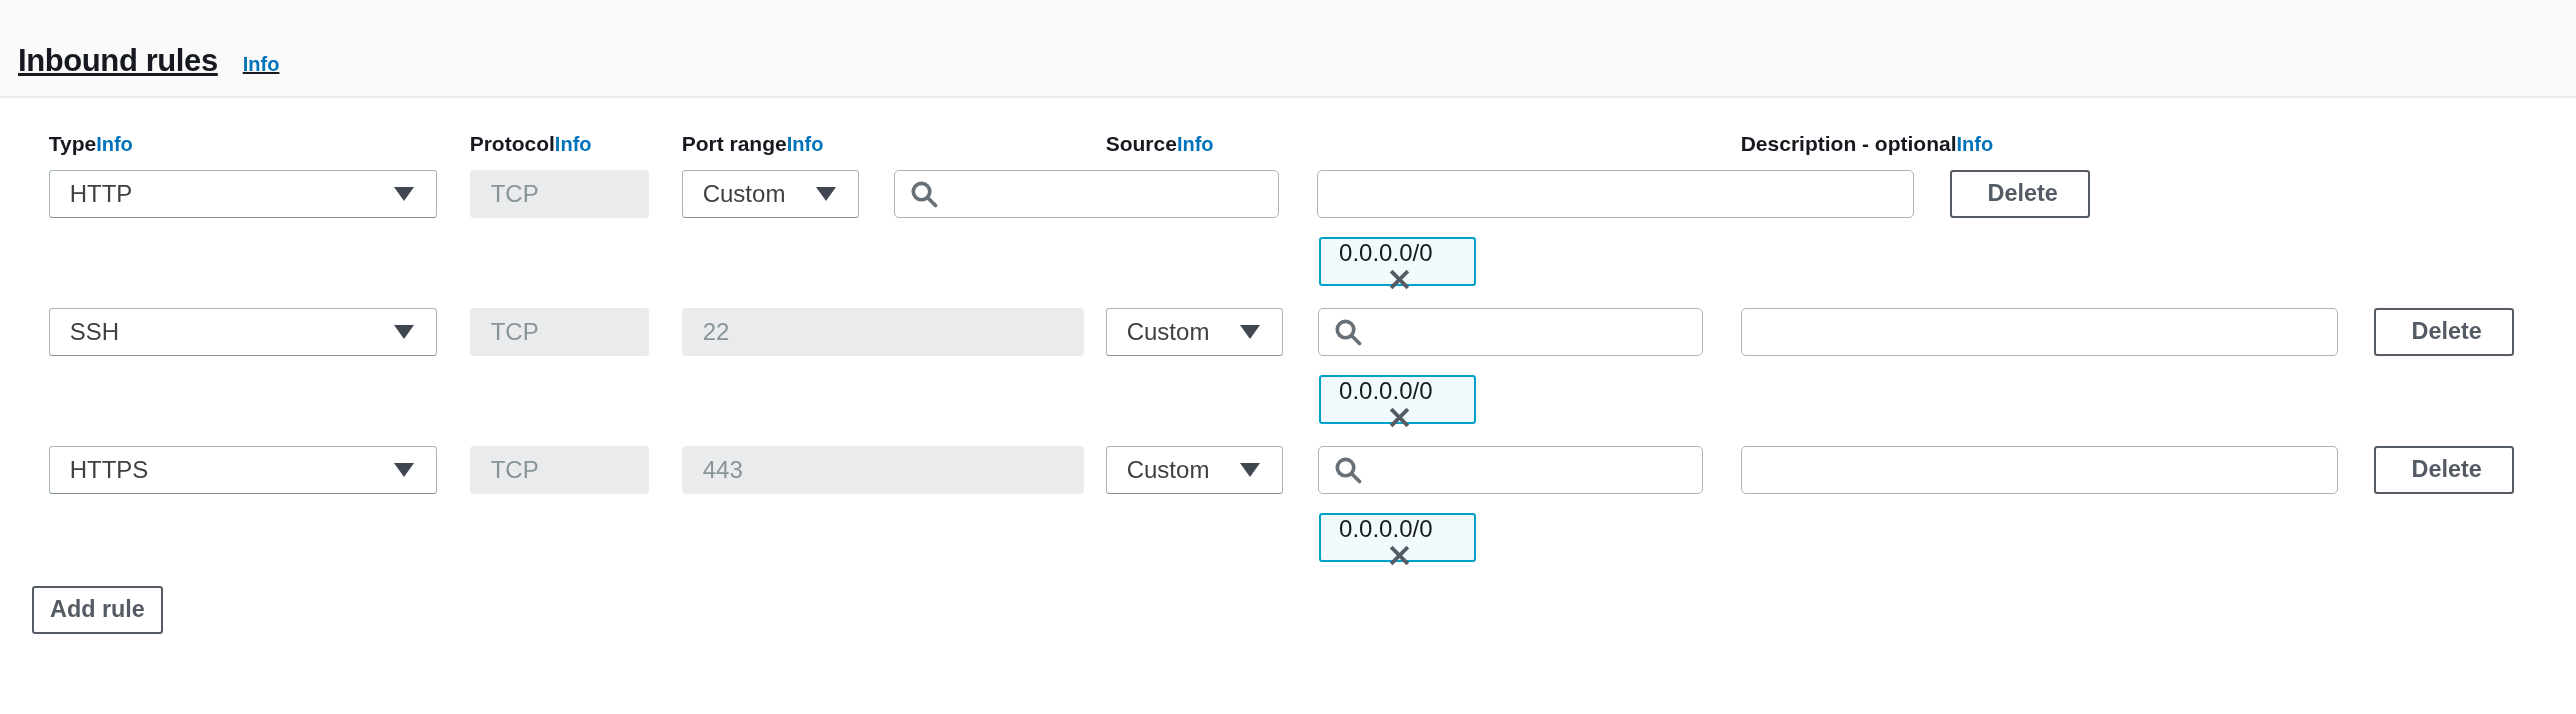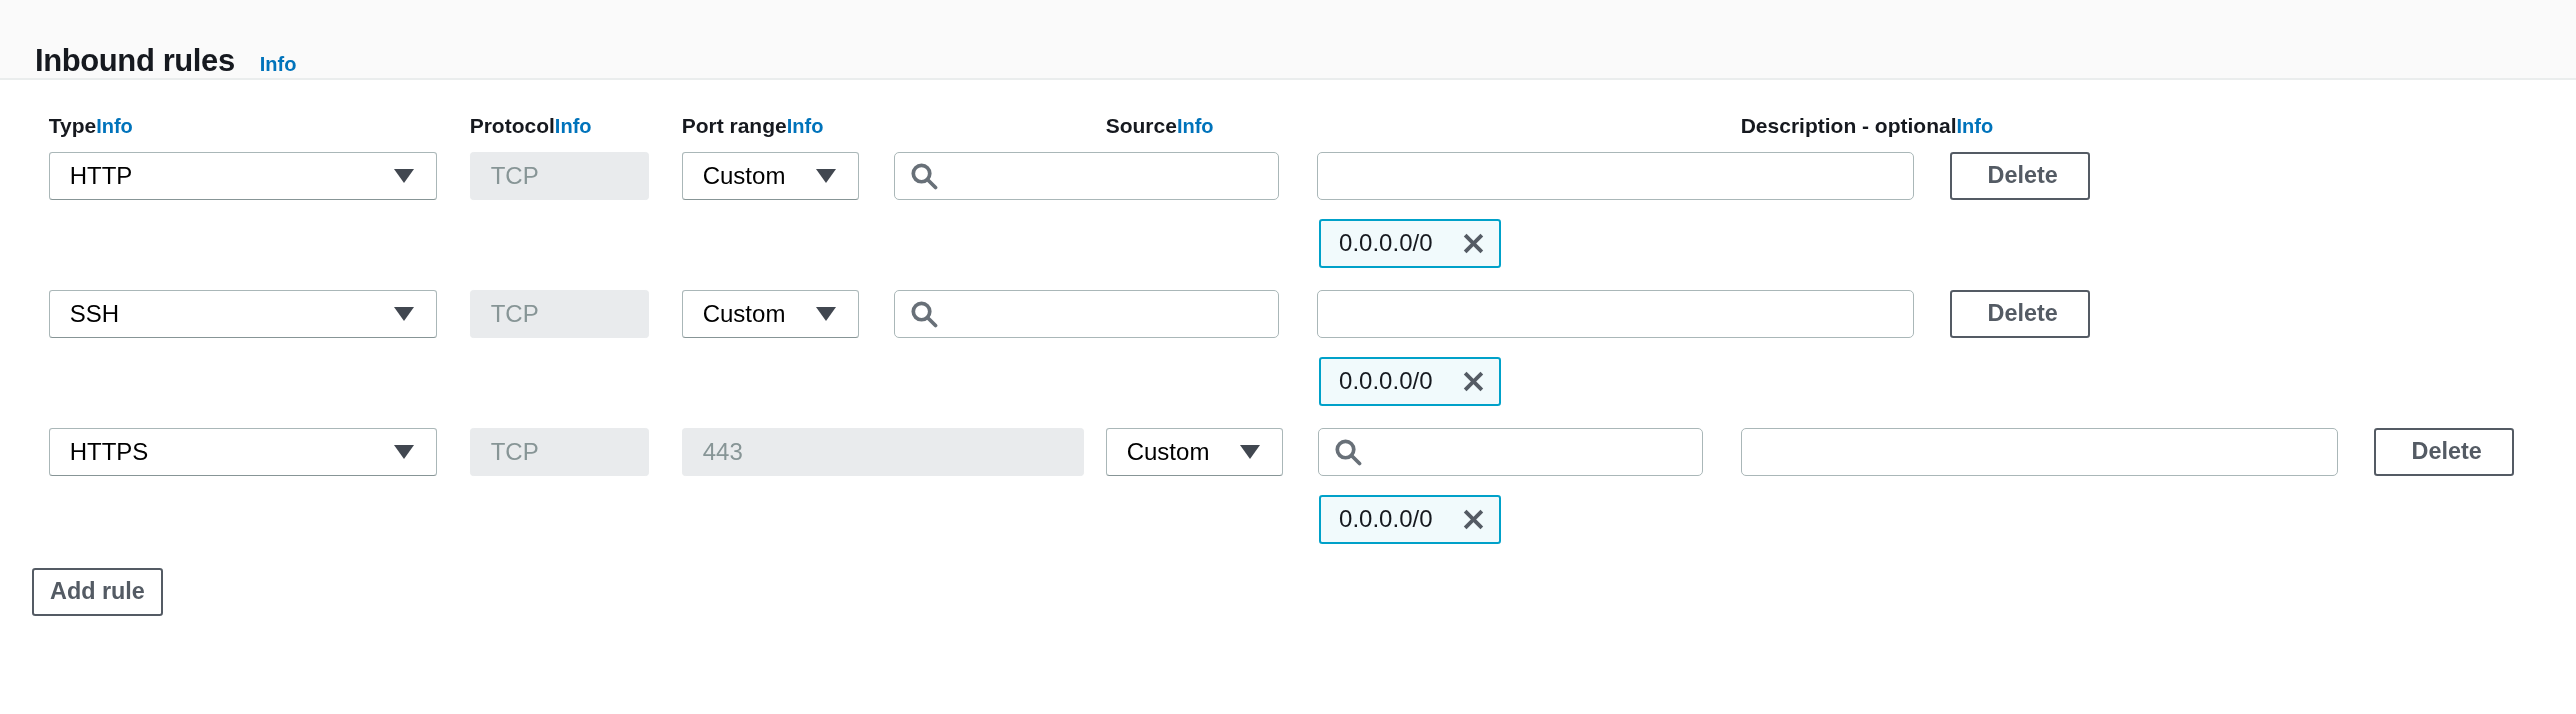--- a/index.html
+++ b/index.html
@@ -2,22 +2,22 @@
 <html style="font-size:13.3px"><head>
 <meta charset="utf-8">
 <style>
   * { box-sizing: border-box; margin: 0; padding: 0; }
   html,body { background:#ffffff; }
   body { font-family: "Liberation Sans", "DejaVu Sans", sans-serif; color:#16191f; }
   .page { width:2576px; height:714px; background:#ffffff; overflow:hidden; }
 
   
   .panel-header {
-    height:80px; background:#fafafa; border-bottom:2.5px solid #eaeded;
-    display:flex; align-items:baseline; padding:43px 0 0 35px;
+    height:98px; background:#fafafa; border-bottom:2.5px solid #eaeded;
+    display:flex; align-items:baseline; padding:43px 0 0 18px;text-decoration:underline;
   }
   .panel-title { font-size:31px; font-weight:700; color:#16191f; letter-spacing:-0.4px; }
   .info-link { font-size:20px; font-weight:700; color:#0073bb; text-decoration:none; cursor:pointer;text-align:center; }
   .panel-header .info-link { margin-left:25px; }
 
   
   .content { padding:0 32px; }
   .rules-area { margin-left:16.7px; }
 
   
@@ -33,21 +33,21 @@
   .c-srcval  { width:385px; margin-right:38px; }
   .c-desc    { width:597px; margin-right:36px; }
   .c-del     { width:140px; }
 
   .row { display:flex; align-items:flex-start; }
 
   
   .select {
     height:48px; background:#fff; border:1.7px solid #aab7b8; border-bottom-color:#879596;
     border-radius:3.3px; display:flex; align-items:center; justify-content:space-between;
-    padding:0 22px 0 20px; font-size:24px; color:#000000; cursor:pointer;
+    padding:0 22px 0 20px; font-size:24px; color:#404040; cursor:pointer;
   }
   .caret {
     width:0; height:0; flex:0 0 auto;
     border-left:10px solid transparent; border-right:10px solid transparent;
     border-top:14px solid #414750;
   }
   .disabled-field {
     height:48px; background:#e9ebed; border:1.7px solid #e9ebed; border-radius:3.3px;
     display:flex; align-items:center; padding-left:20px; font-size:24px; color:#879596;
   }
@@ -71,21 +71,21 @@
     font-family:"Liberation Sans","DejaVu Sans",sans-serif;
     padding-left:6px;
   }
   button.c-del { }
 
   
   .chip-line { margin:19px 0 22px 1270px; height:49px; display:flex; }
   .chip {
     display:inline-flex; align-items:center; height:49px;
     background:#f1fafc; border:2.5px solid #00a1c9; border-radius:3.3px;
-    padding:0 13.3px 0 18.4px; font-size:24px; color:#16191f;
+    padding:0 13.3px 0 18.4px; font-size:24px; color:#16191f;flex-direction:column;
   }
   .chip .chip-text { margin-right:28px; }
   .chip .dismiss { cursor:pointer; display:inline-flex; }
 
   .add-rule-wrap { margin-top:24px; }
   .add-rule-wrap .btn { padding:0 16px; }
 </style>
 </head>
 <body>
 
@@ -163,20 +163,23 @@
 
       <div class="rule">
         <div class="row">
           <div class="select c-type">
             <span>SSH</span>
             <span class="caret"></span>
           </div>
           <div class="disabled-field c-proto">
             <span>TCP</span>
           </div>
+          <div class="disabled-field c-port">
+            <span>22</span>
+          </div>
           <div class="select c-srcmode">
             <span>Custom</span>
             <span class="caret"></span>
           </div>
           <div class="search-box c-srcval">
             <svg width="28" height="28" viewBox="0 0 34 34">
               <circle cx="14" cy="14" r="10" fill="none" stroke="#687078" stroke-width="4.5"></circle>
               <line x1="21.5" y1="21.5" x2="31" y2="31" stroke="#687078" stroke-width="4.5" stroke-linecap="round"></line>
             </svg>
             <input type="text" value="" style="">

